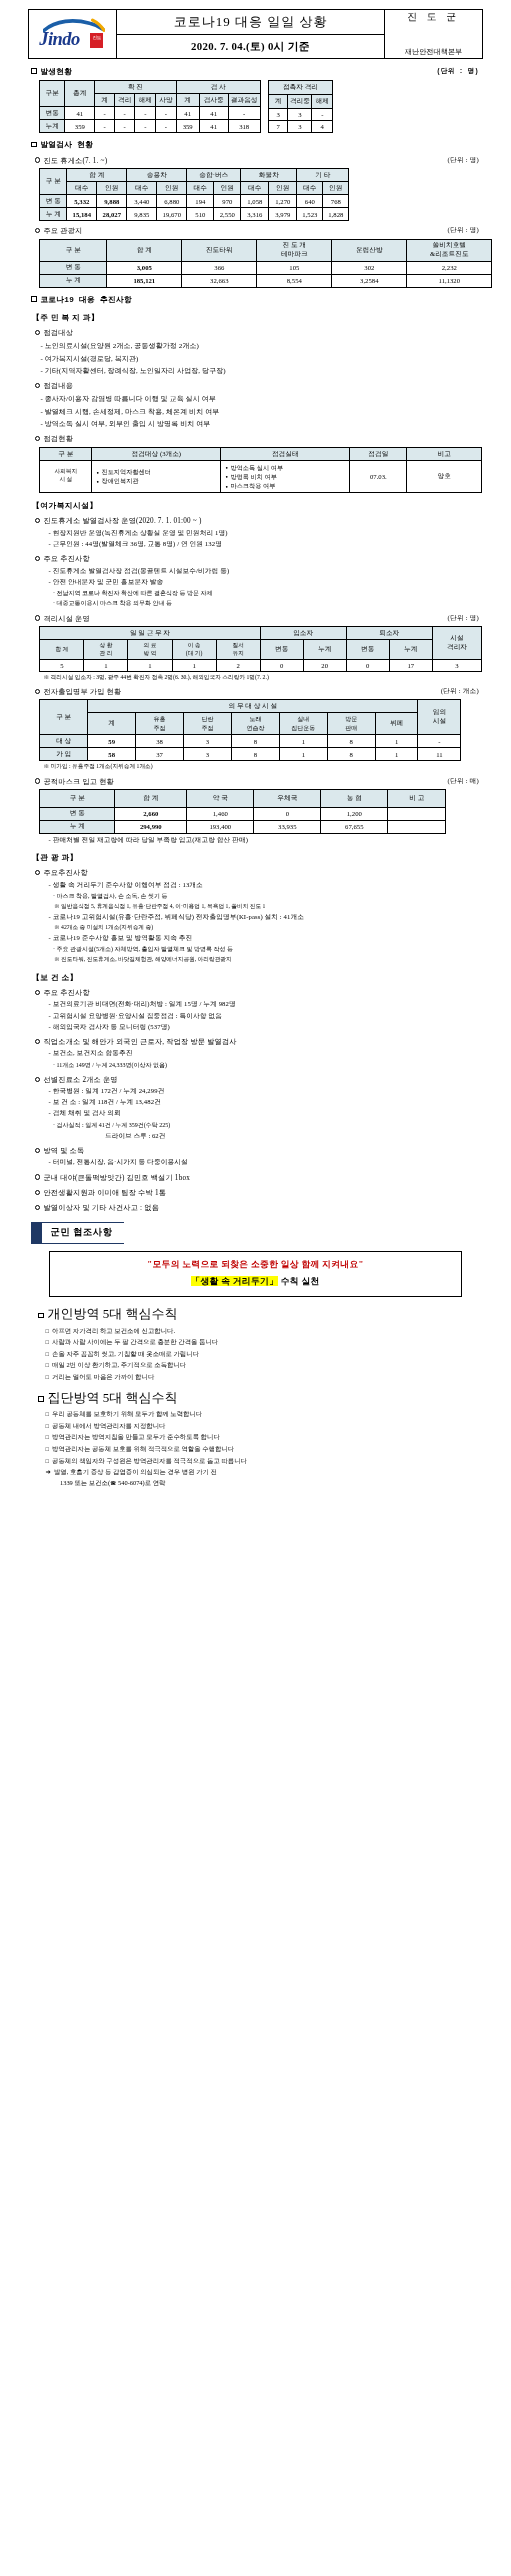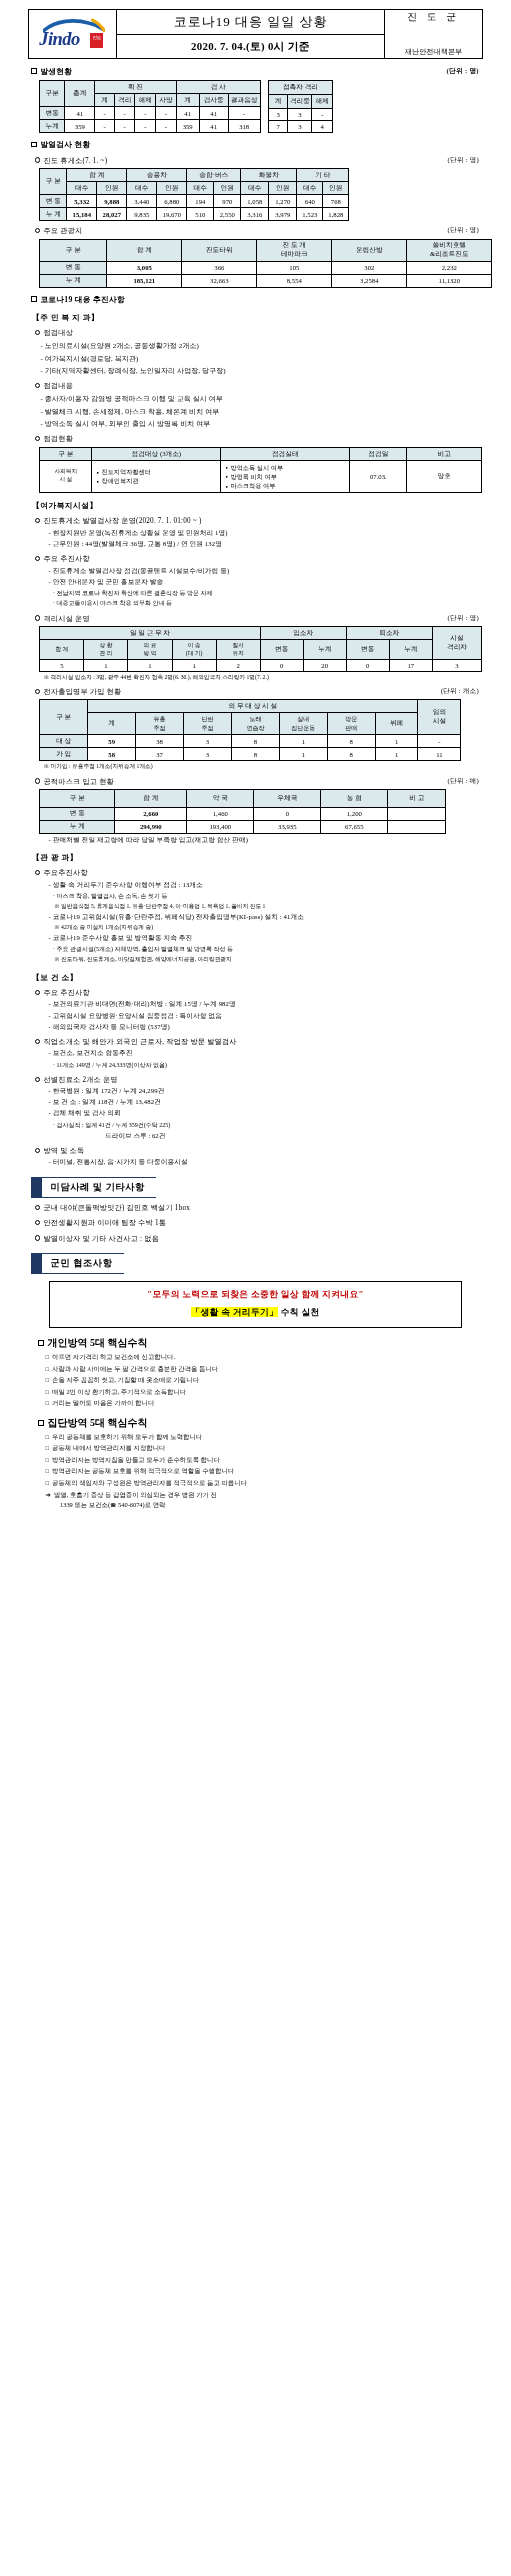--- a/index.html
+++ b/index.html
@@ -24,21 +24,21 @@
   .org-bot { font-size: 7.2px; letter-spacing: 0px; margin-top: 20px; }
 
   .logo { display:inline-block; position: relative; width: 77px; height: 36px; }
   .logo .swoosh { position:absolute; left:9.3px; top:2.1px; width:62px; height:15.5px; }
   .logo .word { position:absolute; left:5.2px; top:12.4px; font-family:"Liberation Serif", serif;
                 font-size: 18.5px; font-style: italic; font-weight: bold; color:#1b3a8c; letter-spacing:-0.5px; }
   .logo .redbox { position:absolute; left:56px; top:16.5px; width:13.4px; height:15.5px; background:#d61f26; }
   .logo .redbox span { color:#fff; font-size:4.6px; display:block; line-height:5.2px; padding-top:2.1px; letter-spacing:-0.5px;}
 
   
-  .sec-h { font-size: 7.7px; font-weight: bold; margin: 7.2px 0 3.6px 3.1px; letter-spacing: 0.3px; }
+  .sec-h { font-size: 7.7px; font-weight: bold; margin: 7.2px 0 3.6px 3.1px; letter-spacing: 0.3px; font-family: Liberation Mono, monospace; }
   .sec-h .sq { display:inline-block; width:5.7px; height:5.7px; border:0.8px solid #000; margin-right:3.6px; }
   .sub-h { font-size: 7.2px; margin: 5.2px 0 2.6px 7.2px; letter-spacing: 0.2px; }
   .sub-h .ci { display:inline-block; width:5.2px; height:5.2px; border:0.9px solid #000;
                border-radius:50%; margin-right:3.1px; }
   .unit { float: right; font-size: 6.7px; margin-right: 4.1px; }
   .clr { clear: both; }
 
   .brk { font-size: 7.7px; font-weight: bold; margin: 8.2px 0 3.1px 4.1px; letter-spacing:0.5px;}
 
   .li1 { font-size: 7px; margin: 2.6px 0 2.6px 12.4px; letter-spacing:0.1px;}
@@ -68,21 +68,21 @@
   .banner .txt { border-top: 1.5px solid #1f3864; border-bottom: 1.5px solid #1f3864;
                  font-size: 9.3px; font-weight: bold; padding: 3.1px 11.3px 3.1px 8.2px; letter-spacing:0.5px;
                  font-family:"Liberation Sans", sans-serif; }
 
   
   .slogan { border: 1px solid #000; margin: 7.2px 20.6px 8.2px 20.6px; padding: 7.2px 5.2px 8.2px 5.2px; text-align:center; }
   .slogan .l1 { font-size: 8.8px; font-weight: bold; color:#c00000; letter-spacing:0.3px; }
   .slogan .l2 { font-size: 8.8px; font-weight: bold; margin-top: 5.2px; letter-spacing:0.3px;}
   .slogan .l2 .hl { background: #ffff00; }
 
-  .chk { font-size:10px; margin: 3.1px 0 3.1px 10.3px; font-weight:bold;}
+  .chk { font-size:13px; margin: 3.1px 0 3.1px 10.3px; font-weight:normal;}
   .chk .box { display:inline-block; width:5.7px; height:5.7px; border:0.8px solid #000; margin-right:3.6px;}
   .chkli { font-size:6.4px; margin: 2.6px 0 2.6px 17.5px; }
   .chkli:before { content:"\25A1"; margin-right:3.1px; font-size:5.7px; }
   .arrowli { font-size:6.4px; margin: 2.6px 0 1.5px 17.5px; }
   .arrowli:before { content:"\279C"; margin-right:3.1px; }
   .contli { font-size:6.4px; margin: 1px 0 2.1px 32px; }
 </style>
 </head>
 <body>
 
@@ -290,21 +290,21 @@
   <div class="sub-h">
     <span class="ci"></span><span>점검대상</span>
   </div>
   <div class="li1">- 노인의료시설(요양원 2개소, 공동생활가정 2개소)</div>
   <div class="li1">- 여가복지시설(경로당, 복지관)</div>
   <div class="li1">- 기타(지역자활센터, 장례식장, 노인일자리 사업장, 당구장)</div>
 
   <div class="sub-h">
     <span class="ci"></span><span>점검내용</span>
   </div>
-  <div class="li1">- 종사자/이용자 감염병 공적마스크 이행 및 교육 실시 여부</div>
+  <div class="li1">- 종사자/이용자 감염병 따릅니다 이행 및 교육 실시 여부</div>
   <div class="li1">- 발열체크 시행, 손세정제, 마스크 착용, 체온계 비치 여부</div>
   <div class="li1">- 방역소독 실시 여부, 외부인 출입 시 방명록 비치 여부</div>
 
   <div class="sub-h">
     <span class="ci"></span><span>점검현황</span>
   </div>
   <table class="dt tw" style="width:443px">
     <tbody>
         <tr>
       <th style="width:52px">구  분</th>
@@ -513,24 +513,20 @@
   <div class="li2">- 보 건 소 : 일계 118건 / 누계 13,482건</div>
   <div class="li2">- 검체 채취 및 검사 의뢰</div>
   <div class="li3">· 검사실적 : 일계 41건 / 누계 359건(수탁 225)</div>
   <div class="indent-c">드라이브 스루 : 62건</div>
 
   <div class="sub-h">
     <span class="ci"></span><span>방역 및 소독</span>
   </div>
   <div class="li2">- 터미널, 전통시장, 읍·시가지 등 다중이용시설</div>
 
-  <div class="banner">
-    <div class="blk"></div>
-    <div class="txt">미담사례 및 기타사항</div>
-  </div>
   <div class="sub-h">
     <span class="ci"></span><span>군내 대야(큰돌떡방앗간) 김민호 백설기 1box</span>
   </div>
   <div class="sub-h">
     <span class="ci"></span><span>안전생활지원과 이미애 팀장 수박 1통</span>
   </div>
   <div class="sub-h">
     <span class="ci"></span><span>발열이상자 및 기타 사건사고 : 없음</span>
   </div>
 

